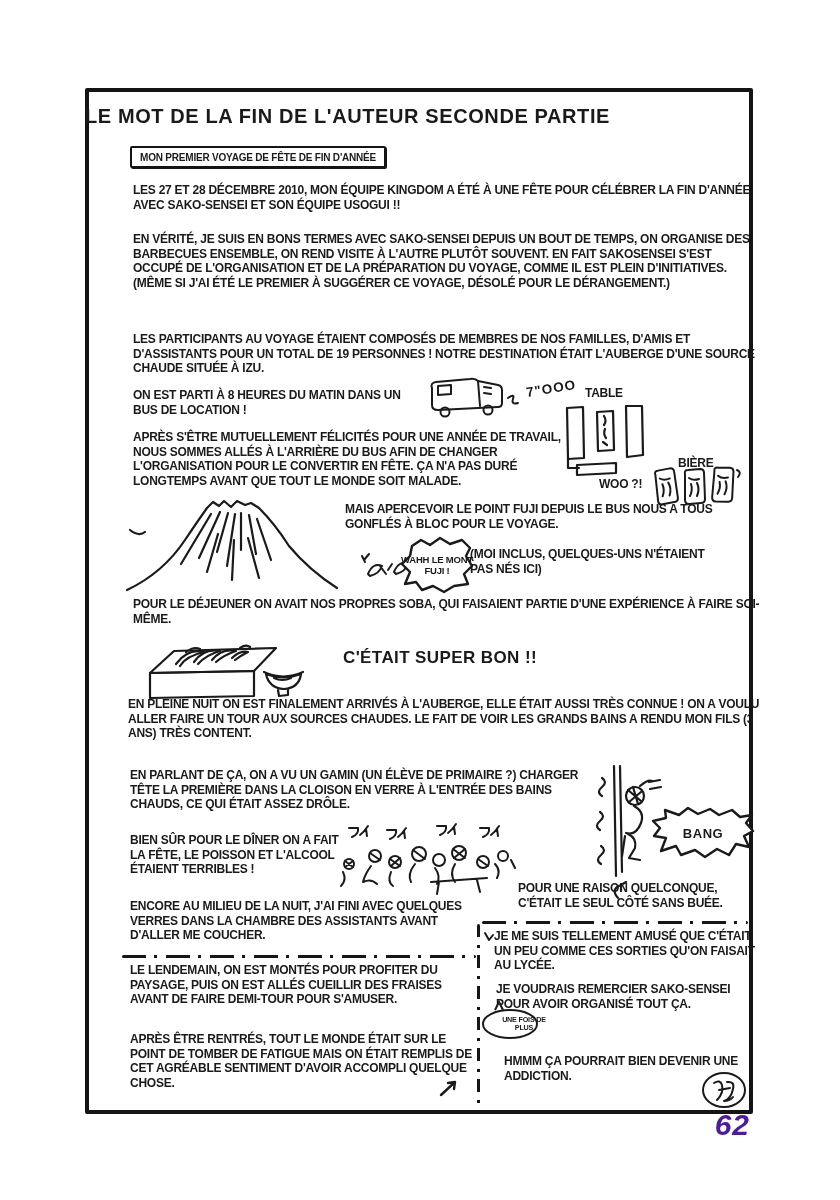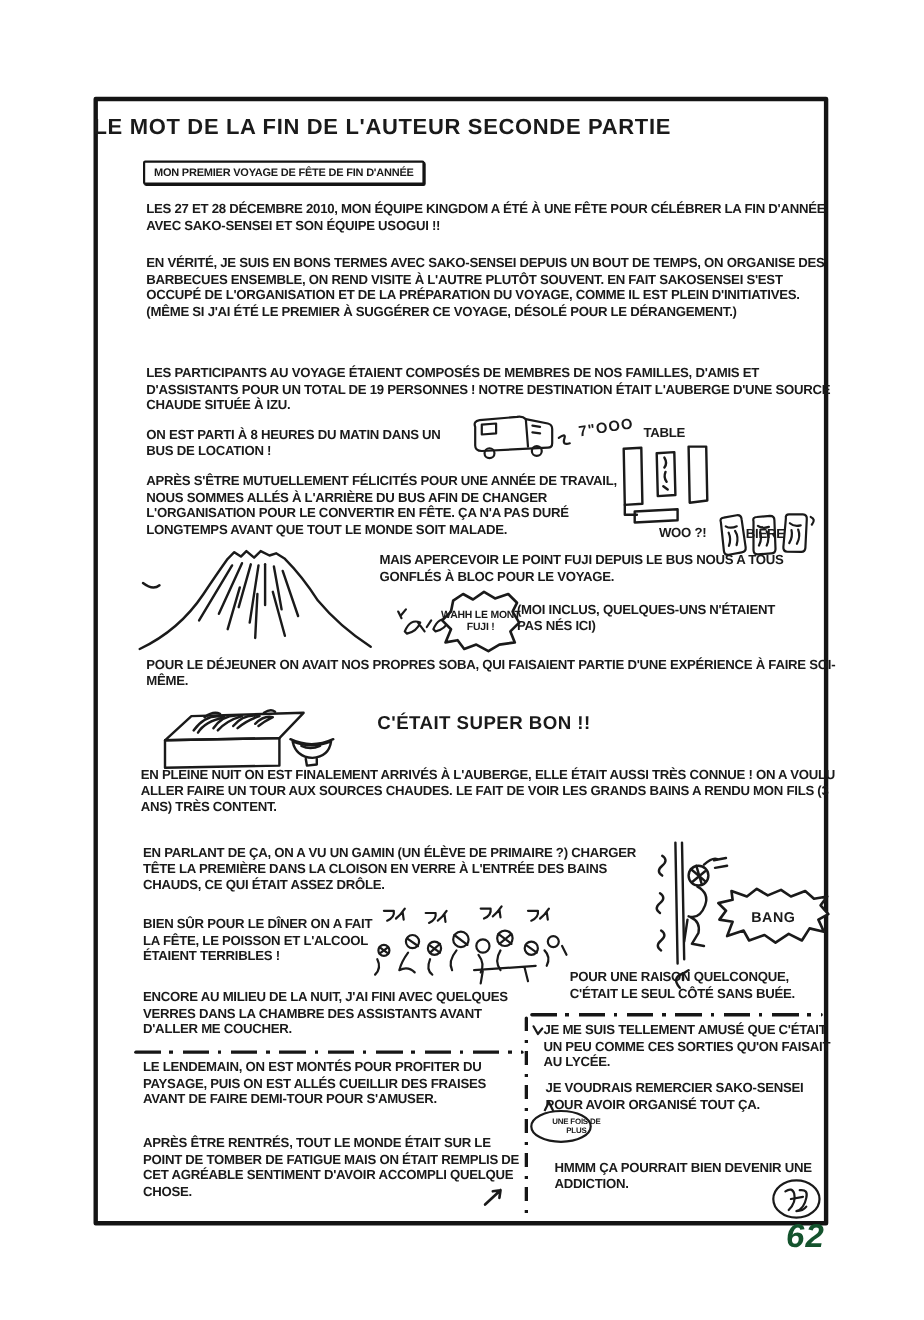--- a/index.html
+++ b/index.html
@@ -20,21 +20,21 @@
   .bubble .bubble-text{position:absolute;left:0;top:0;width:100%;height:100%;
      display:flex;align-items:center;justify-content:center;text-align:center;
      font-weight:bold;font-size:9.5px;line-height:11px;letter-spacing:-0.2px;}
   .bang-text{font-size:13px !important;letter-spacing:0.5px !important;}
   .unefois-text{font-size:7.2px !important;line-height:8px !important;padding-left:14px;}
   .dash-h{position:absolute;height:3px;border-radius:2px;
      background:repeating-linear-gradient(90deg,#161616 0 24px,transparent 24px 32px,#161616 32px 35px,transparent 35px 44px);}
   .dash-v{position:absolute;width:3px;border-radius:2px;
      background:repeating-linear-gradient(180deg,#161616 0 13px,transparent 13px 21px,#161616 21px 24px,transparent 24px 31px);}
   .page-num{position:absolute;left:660px;top:1108px;width:90px;text-align:right;
-     font-weight:bold;font-style:italic;font-size:30px;letter-spacing:1px;color:#14532d;}
+     font-weight:bold;font-style:italic;font-size:30px;letter-spacing:1px;color:#4c1d95;}
 </style>
 </head>
 <body>
 
 <div class="page">
   <div class="border-box"></div>
 
   <div class="t title" style="left:85px;top:106px;width:660px;">LE MOT DE LA FIN DE L'AUTEUR SECONDE PARTIE</div>
 
   <div class="topic-box">MON PREMIER VOYAGE DE FÊTE DE FIN D'ANNÉE</div>
@@ -66,21 +66,21 @@
     <g stroke="#1a1a1a" stroke-width="2.2" fill="none" stroke-linecap="round" stroke-linejoin="round">
       <path d="M9,10 L25,9 L26,60 L10,61 Z"></path>
       <path d="M10,61 L10,70 L21,70"></path>
       <path d="M39,14 L55,13 L56,52 L40,53 Z"></path>
       <path d="M46,18 q3,5 0,9 M47,31 q-2,5 1,9 M45,44 l4,3"></path>
       <path d="M68,8 L84,8 L85,57 L69,59 Z"></path>
       <path d="M19,67 L58,65 L58,75 L19,77 Z"></path>
     </g>
   </svg>
 
-  <div class="t" style="left:678px;top:456px;margin-top:22px;">BIÈRE</div>
+  <div class="t" style="left:678px;top:456px;">BIÈRE</div>
   <div class="t" style="left:599px;top:477px;">WOO ?!</div>
 
   <svg style="left:653px;top:466px;" width="90" height="52" viewBox="0 0 90 52">
     <g stroke="#1a1a1a" stroke-width="2" fill="none" stroke-linecap="round" stroke-linejoin="round">
       <g transform="rotate(-6 12 24)">
         <path d="M4,8 q-1,-4 3,-4 l12,-1 q4,0 4,4 l1,26 q0,4 -4,4 l-12,1 q-4,0 -4,-4 Z"></path>
         <path d="M8,12 q4,3 10,1 M10,18 q2,6 -1,12 M16,17 q3,6 0,13"></path>
       </g>
       <g transform="translate(28,0)">
         <path d="M4,8 q-1,-4 3,-4 l12,-1 q4,0 4,4 l1,26 q0,4 -4,4 l-12,1 q-4,0 -4,-4 Z"></path>

